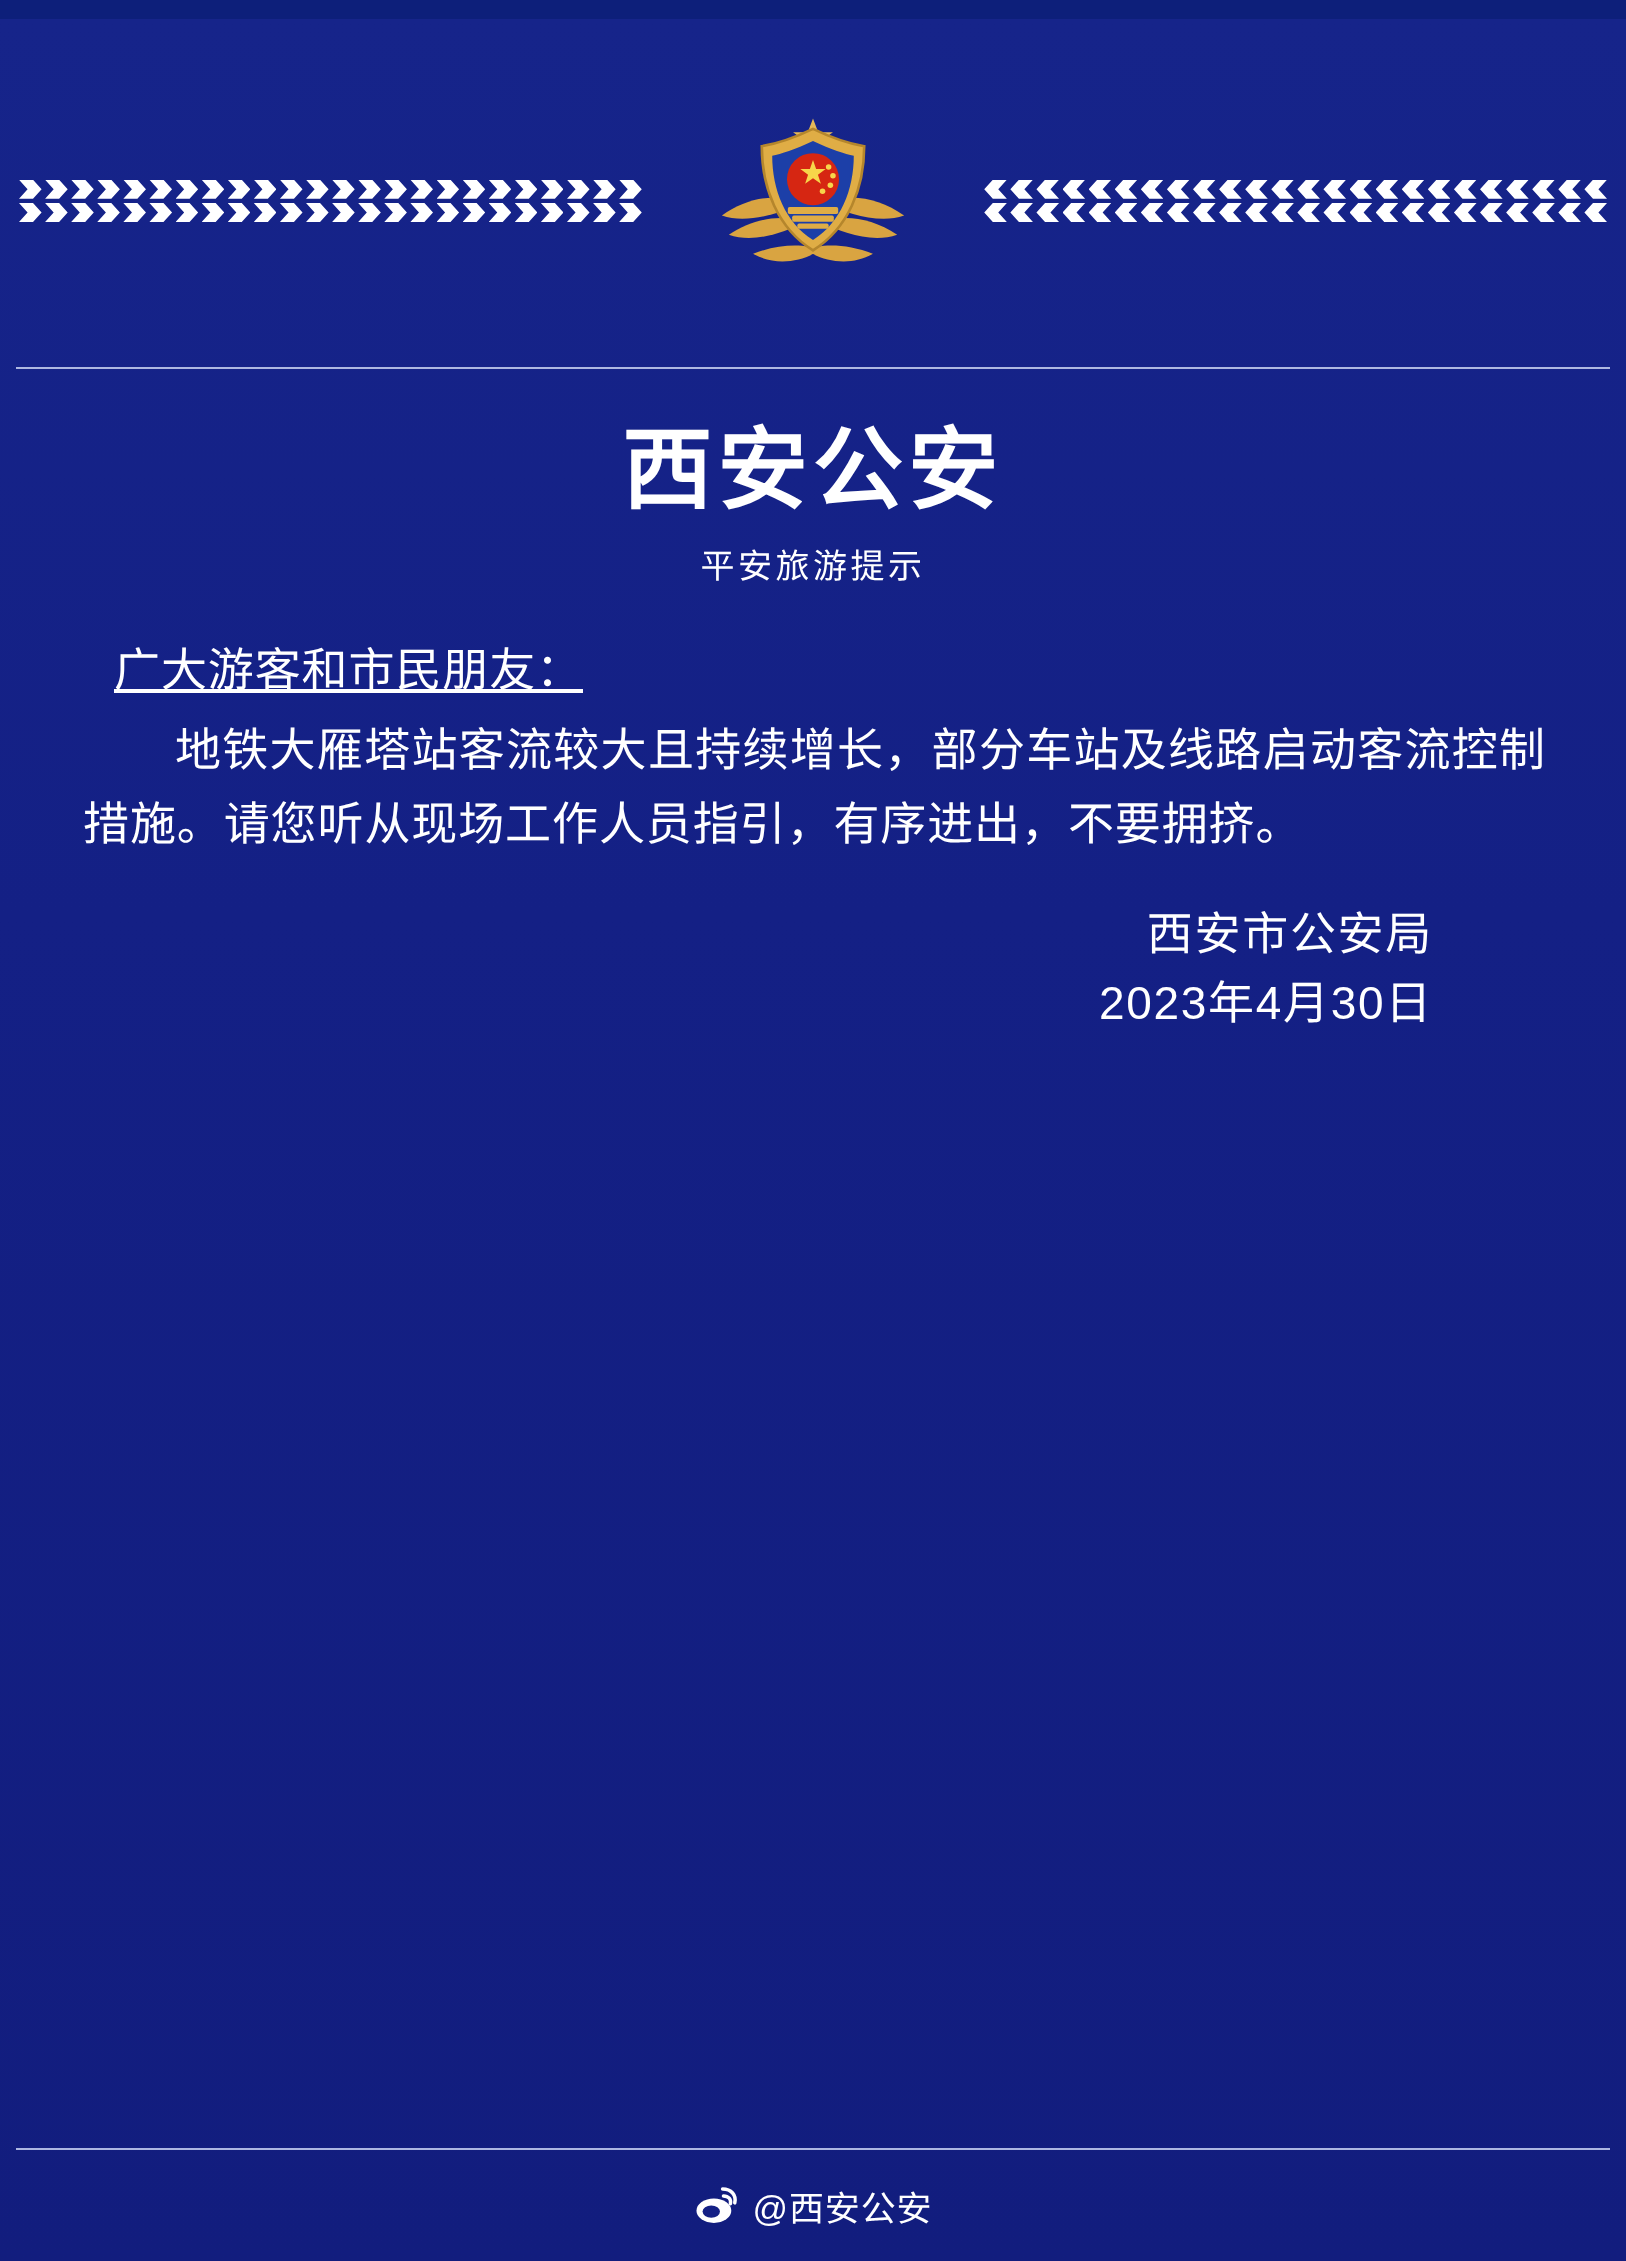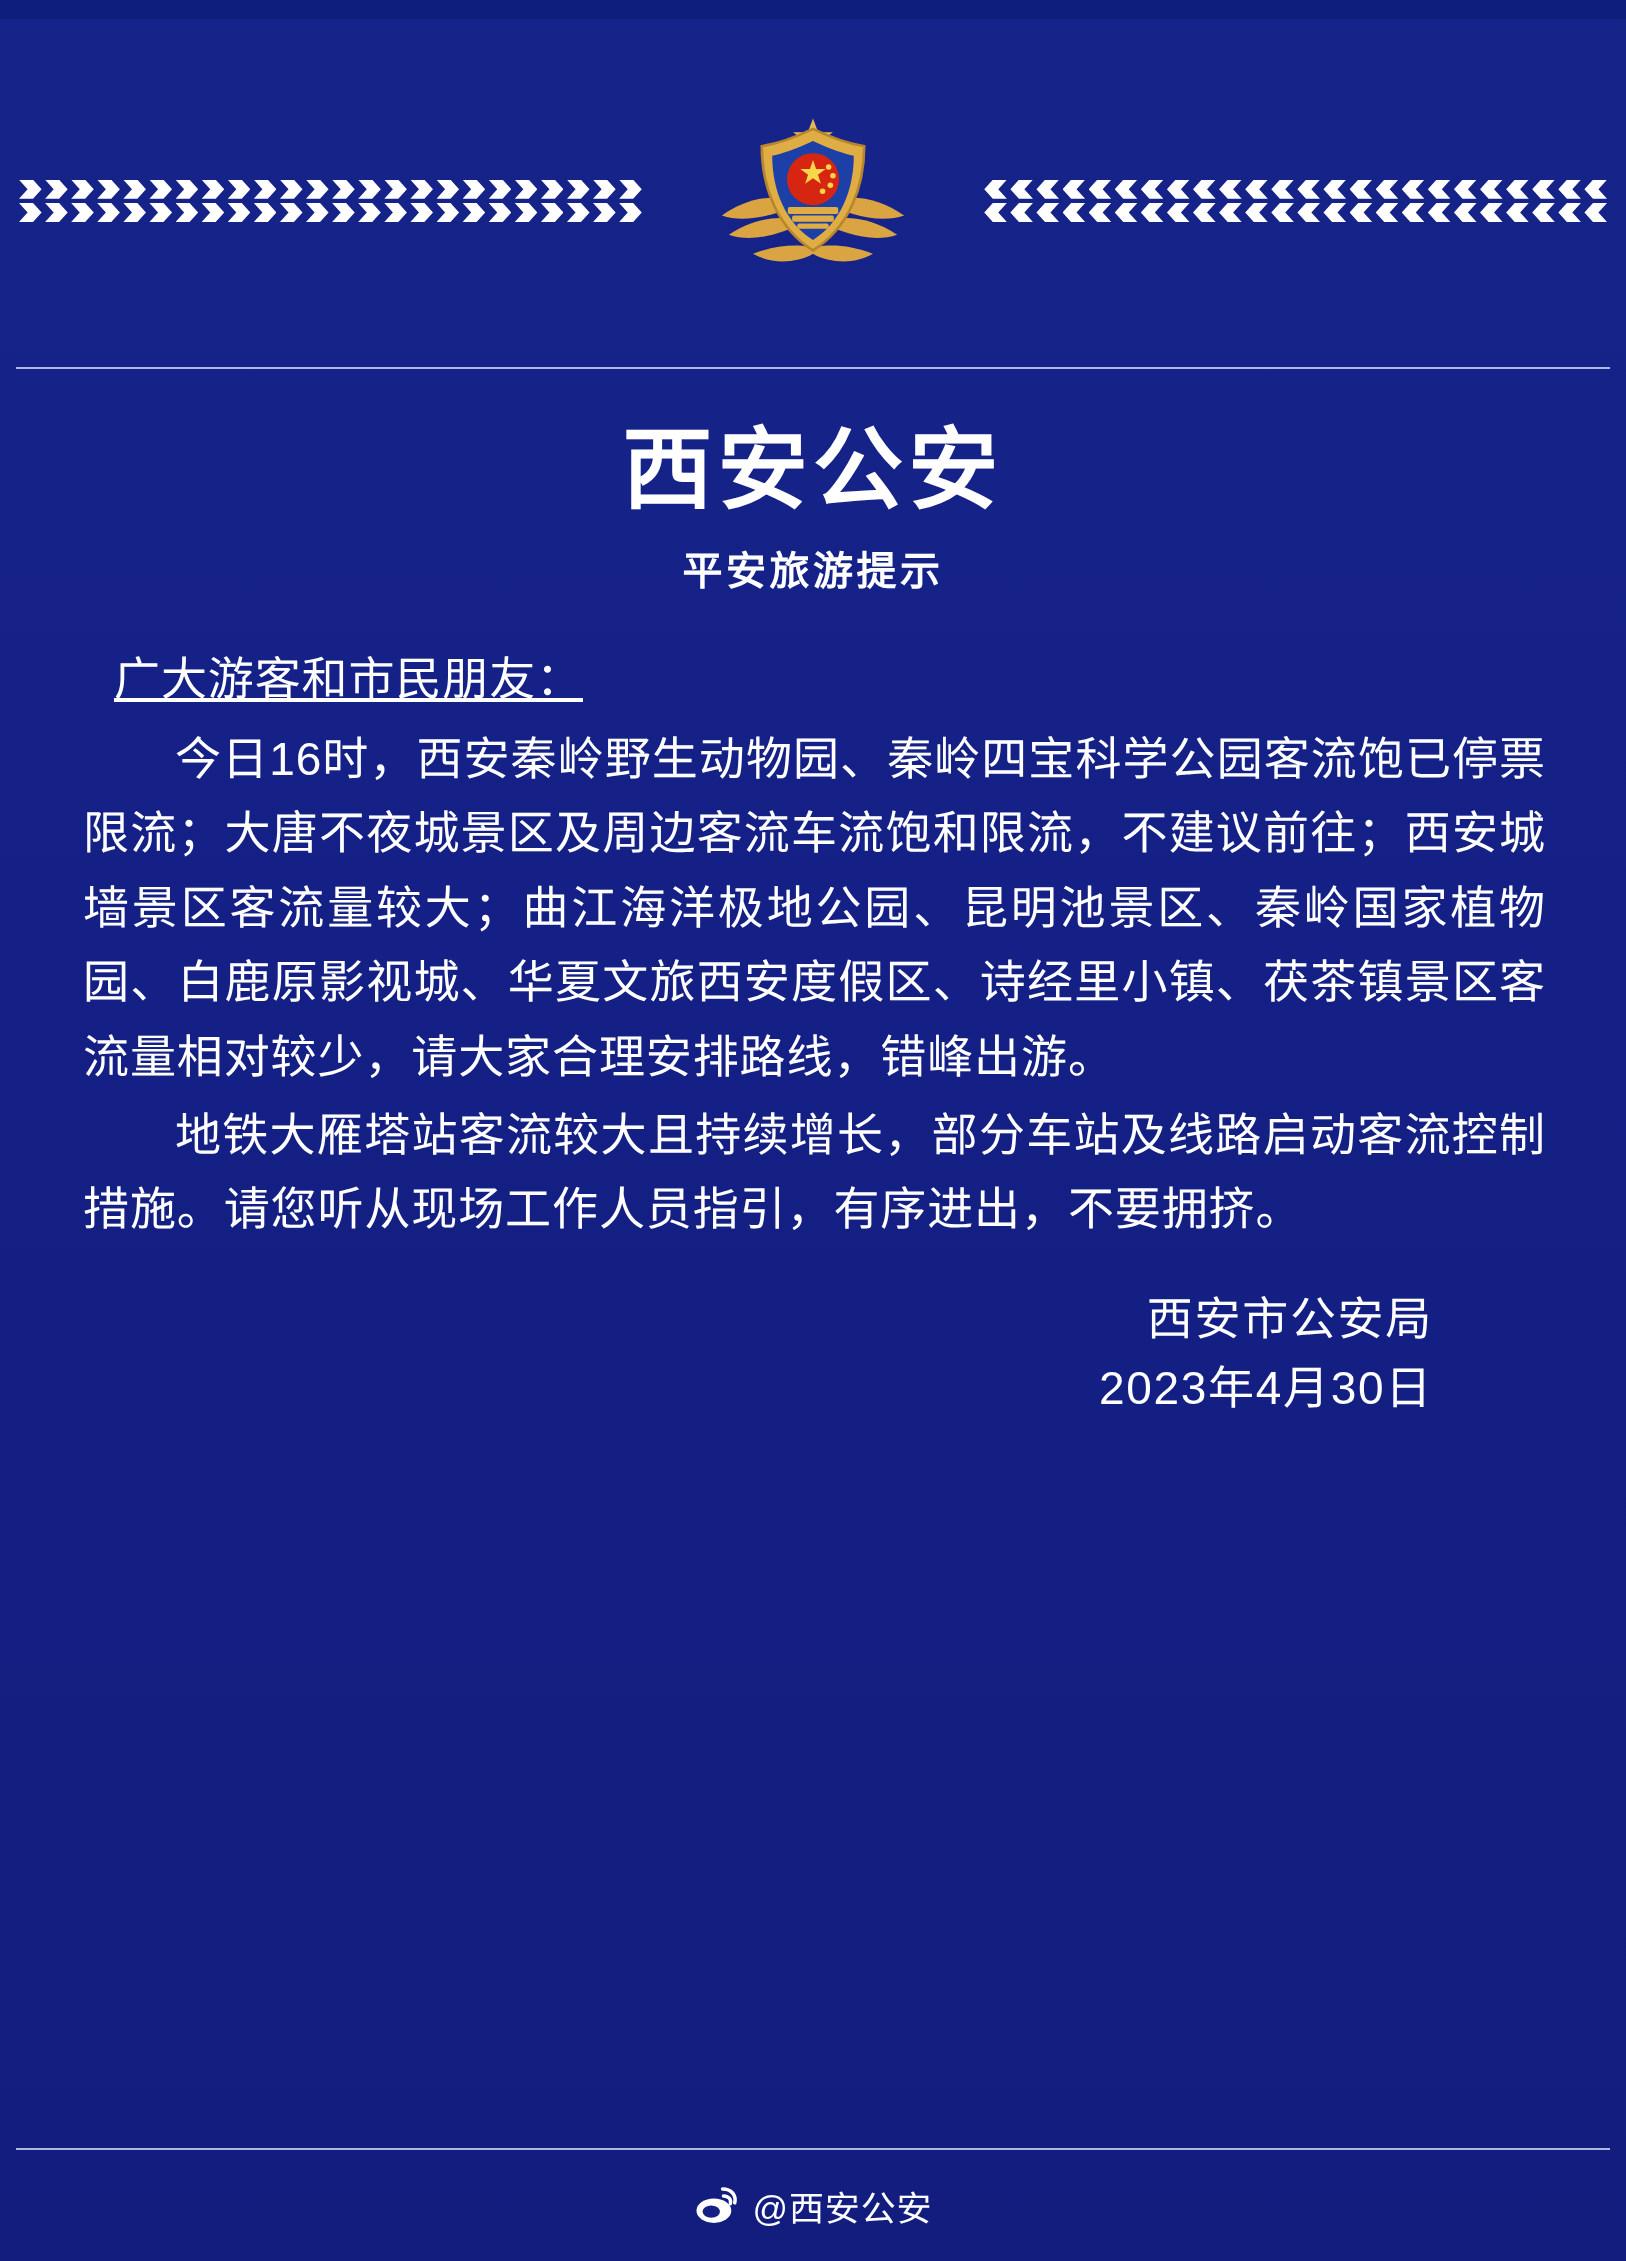--- a/index.html
+++ b/index.html
@@ -106,22 +106,22 @@
     padding-top: 52px;
   }
   .main-title {
     font-size: 90px;
     font-weight: 700;
     letter-spacing: 5.2px;
     line-height: 1.1;
     color: #ffffff;
   }
   .sub-title {
-    font-size: 40px;
-    font-weight: 700;
+    font-size: 34px;
+    font-weight: 400;
     letter-spacing: 3.5px;
     margin-top: 19px;
     color: #ffffff;
   }
 
   
   .content {
     padding: 45px 80px 0 83px;
     font-size: 46px;
     line-height: 1.62;
@@ -273,21 +273,20 @@
 
   <div class="top-divider"></div>
 
   <div class="titles">
     <div class="main-title">西安公安</div>
     <div class="sub-title">平安旅游提示</div>
   </div>
 
   <div class="content">
     <p class="salutation">广大游客和市民朋友：</p>
-    <p class="para">今日16时，西安秦岭野生动物园、秦岭四宝科学公园客流饱已停票限流；大唐不夜城景区及周边客流车流饱和限流，不建议前往；西安城墙景区客流量较大；曲江海洋极地公园、昆明池景区、秦岭国家植物园、白鹿原影视城、华夏文旅西安度假区、诗经里小镇、茯茶镇景区客流量相对较少，请大家合理安排路线，错峰出游。</p>
     <p class="para">地铁大雁塔站客流较大且持续增长，部分车站及线路启动客流控制措施。请您听从现场工作人员指引，有序进出，不要拥挤。</p>
 
     <div class="signature">
       <div>西安市公安局</div>
       <div>2023年4月30日</div>
     </div>
   </div>
 
   <div class="spacer"></div>
 

